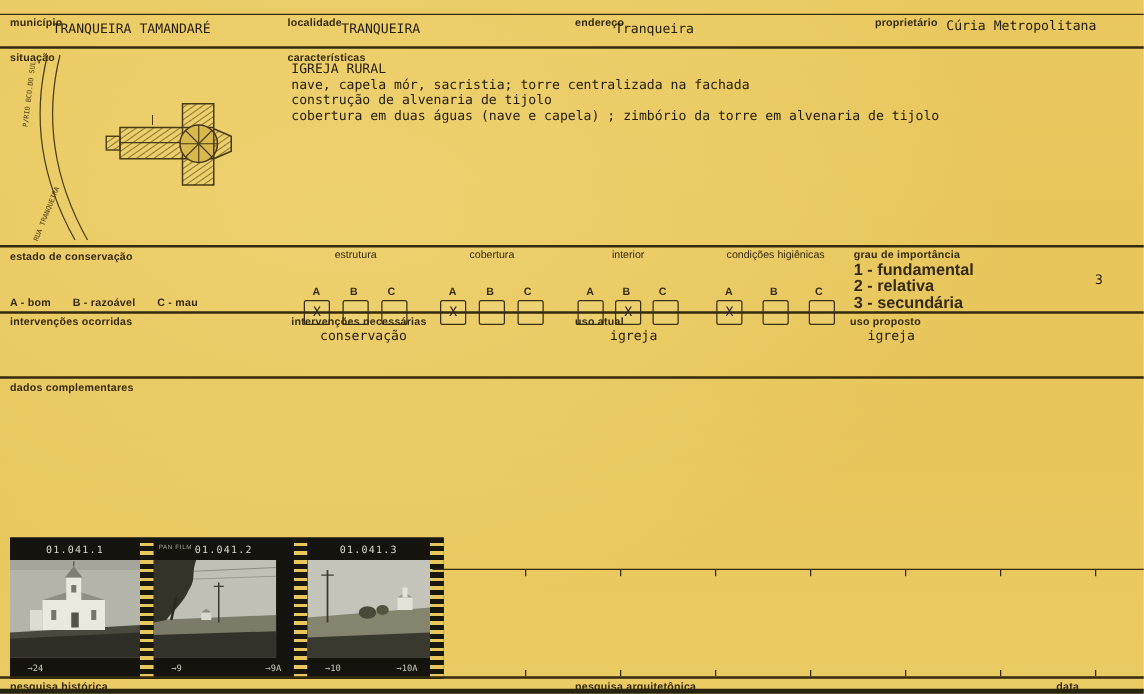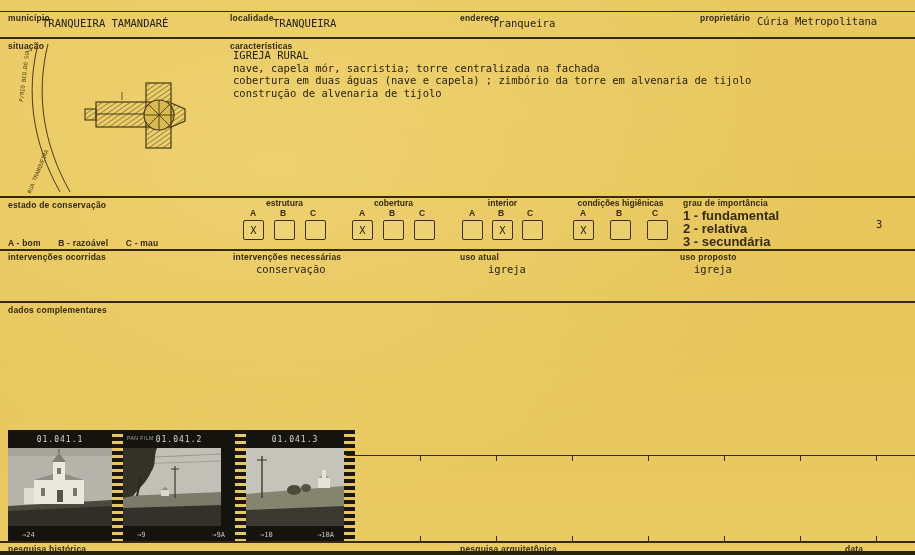--- a/index.html
+++ b/index.html
@@ -21,21 +21,21 @@
   .bottombar{top:551px;height:4px;background:#26230e;}
   .r6{position:absolute;top:455px;left:346px;width:569px;height:1px;background:#352a0e;}
   .tick-d{position:absolute;top:456px;width:1px;height:5px;background:#352a0e;}
   .tick-u{position:absolute;top:536px;width:1px;height:5px;background:#352a0e;}
   .hdr-clip{position:absolute;top:0;left:0;width:915px;height:12px;overflow:hidden;}
   .org{position:absolute;left:8px;top:-3px;font-size:11px;font-weight:700;letter-spacing:.3px;color:#2b220c;}
   .archs{position:absolute;left:130px;top:0px;font-size:9px;font-weight:700;color:#33290f;letter-spacing:.2px;white-space:nowrap;}
   .docnum{position:absolute;left:800px;top:-6px;font-family:"DejaVu Sans Mono",monospace;font-size:11px;color:#221d0e;}
   
   .cgroup{position:absolute;top:198px;}
-  .cg-label{text-align:center;font-size:8.5px;font-weight:700;color:#342a10;margin-bottom:0;white-space:nowrap;}
+  .cg-label{text-align:center;font-size:8.5px;font-weight:400;color:#342a10;margin-bottom:20px;white-space:nowrap;}
   .cg-row{display:flex;}
   .cg-letter{width:20px;text-align:center;font-size:8.5px;font-weight:700;color:#342a10;}
   .cg-boxrow{display:flex;margin-top:2px;}
   .cbox{width:19px;height:18px;border:1.6px solid #3b3014;border-radius:2px;display:flex;align-items:center;justify-content:center;
         font-family:"DejaVu Sans Mono",monospace;font-size:10.5px;color:#221d0e;background:rgba(255,244,190,.12);}
   .g1 .cg-row,.g1 .cg-boxrow{gap:10px;}
   .g2 .cg-row,.g2 .cg-boxrow{gap:10px;}
   .g3 .cg-row,.g3 .cg-boxrow{gap:9px;}
   .g4 .cg-row,.g4 .cg-boxrow{gap:16px;}
   .imp-opt{font-size:13px;font-weight:700;color:#342a10;line-height:13px;white-space:nowrap;}
@@ -101,22 +101,22 @@
     </g>
 
     <polygon points="89,31 103,37 103,49 89,55" fill="url(#h1)" stroke="#473a13" stroke-width="1.2"></polygon>
     <line x1="40" y1="20" x2="40" y2="28" stroke="#473a13" stroke-width=".8"></line>
   </svg>
 
   <div class="abs lbl" style="left:230px;top:41px">características</div>
   <div class="abs" style="left:233px;top:49px">
     <div class="tw" style="line-height:12.5px">IGREJA RURAL</div>
     <div class="tw" style="line-height:12.5px">nave, capela mór, sacristia; torre centralizada na fachada</div>
+    <div class="tw" style="line-height:12.5px">construção de alvenaria de tijolo</div>
     <div class="tw" style="line-height:12.5px">cobertura em duas águas (nave e capela) ; zimbório da torre em alvenaria de tijolo</div>
-    <div class="tw" style="line-height:12.5px">construção de alvenaria de tijolo</div>
   </div>
   <div class="rule r3"></div>
 
   <div class="abs lbl" style="left:8px;top:200px">estado de conservação</div>
   <div class="abs" style="left:8px;top:232px">
     <span class="lbl">A - bom</span>
     <span class="lbl" style="margin-left:13px">B - razoável</span>
     <span class="lbl" style="margin-left:13px">C - mau</span>
   </div>
 

